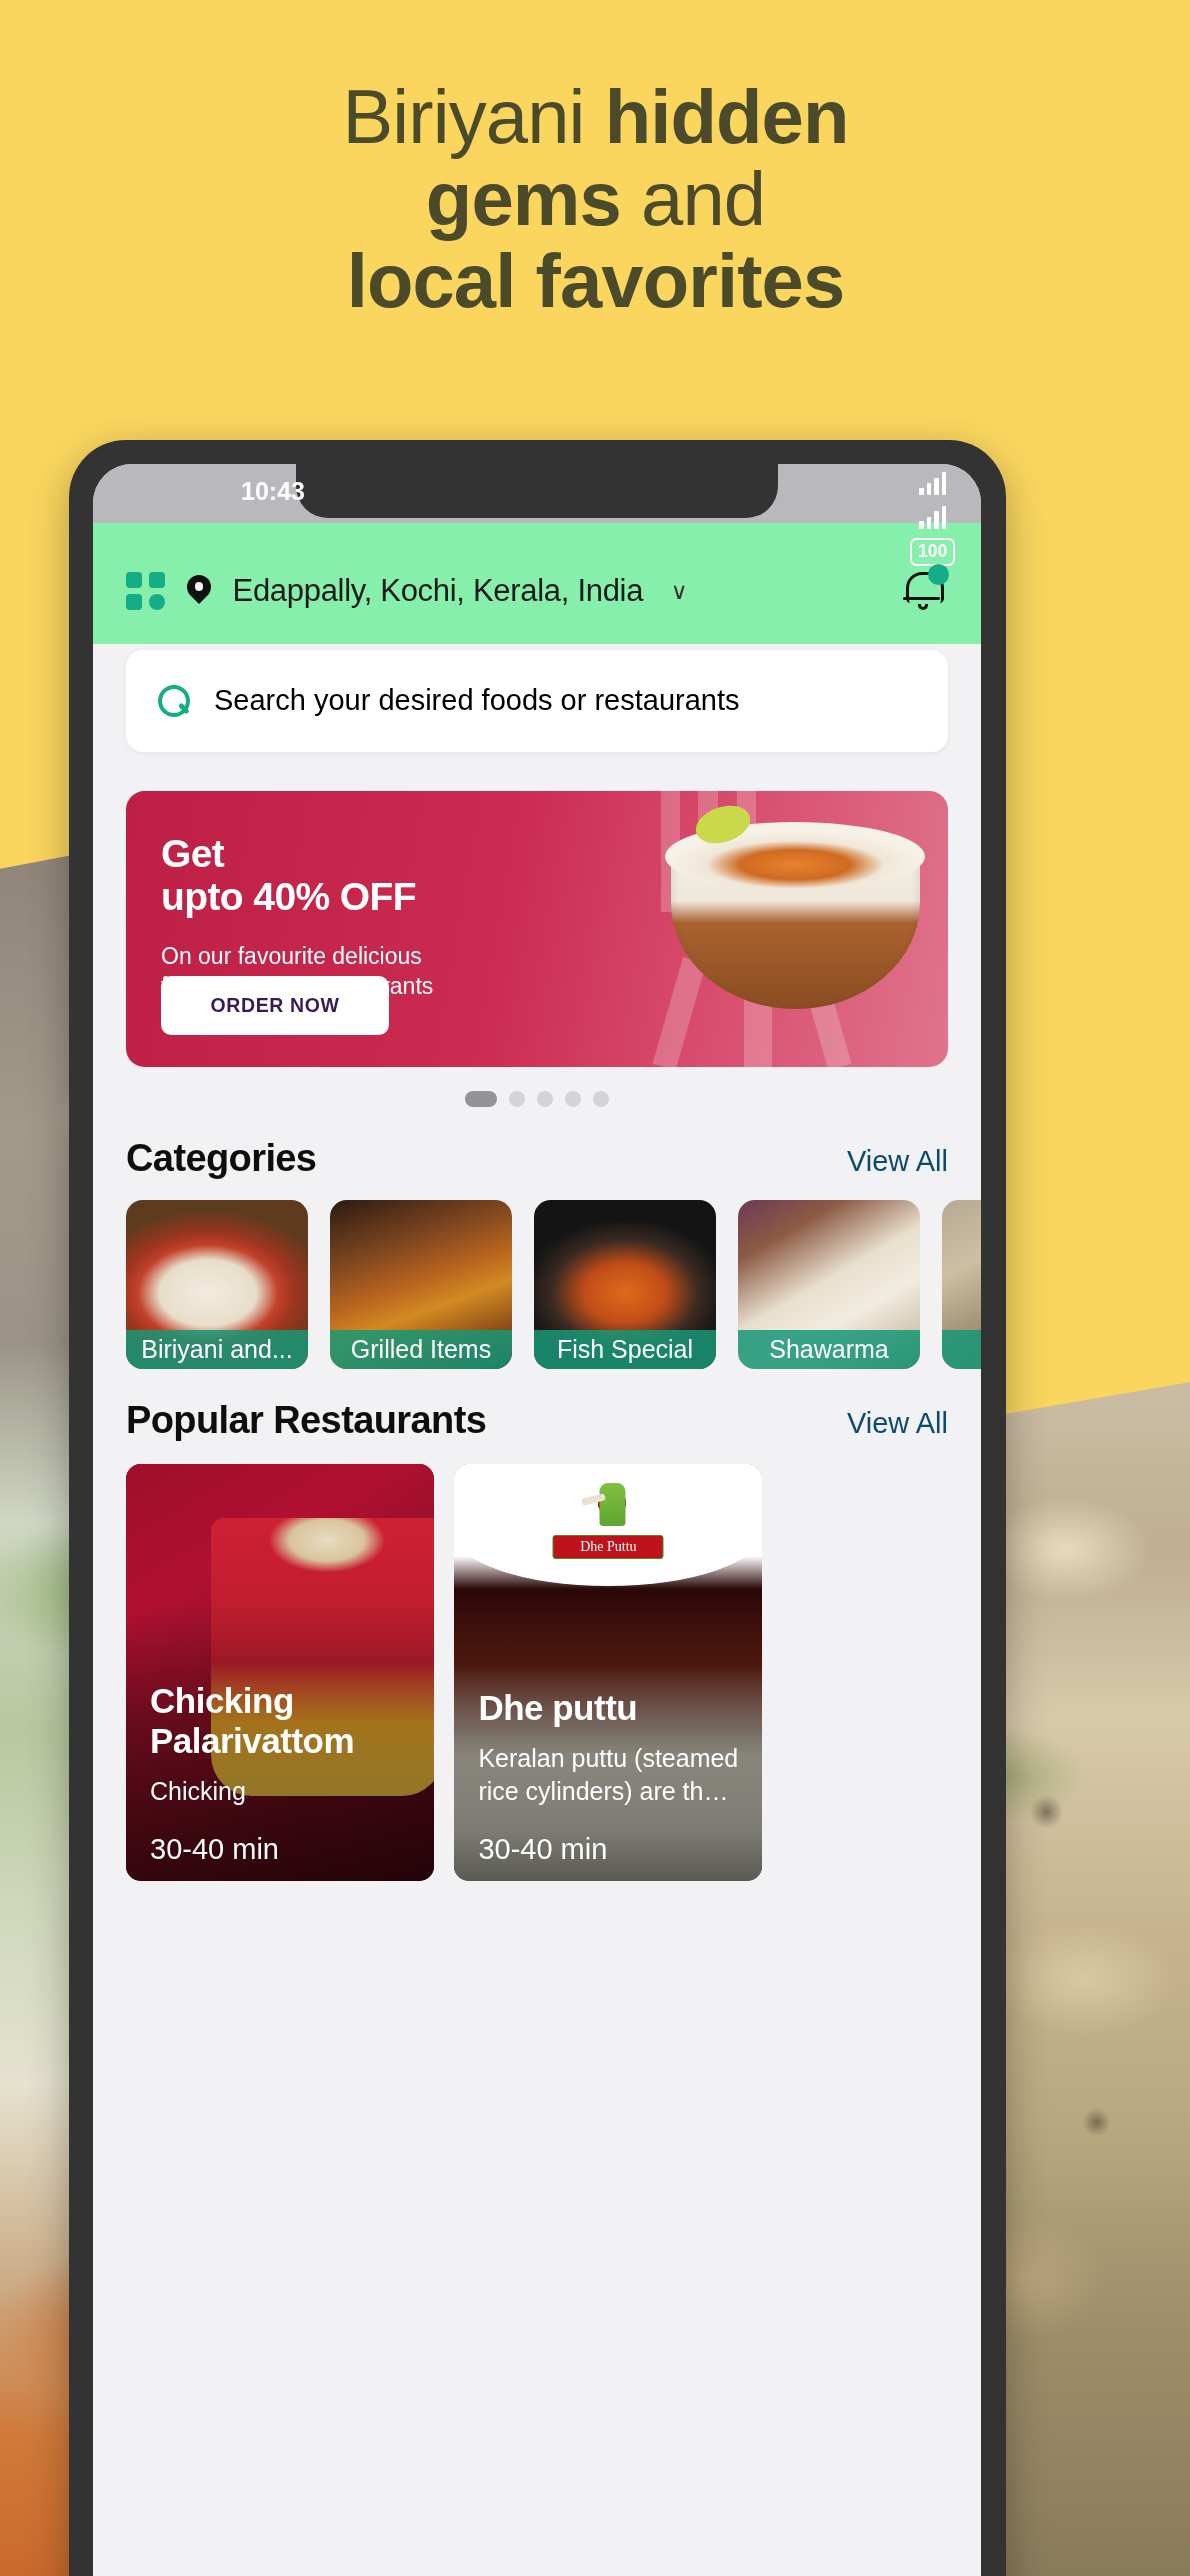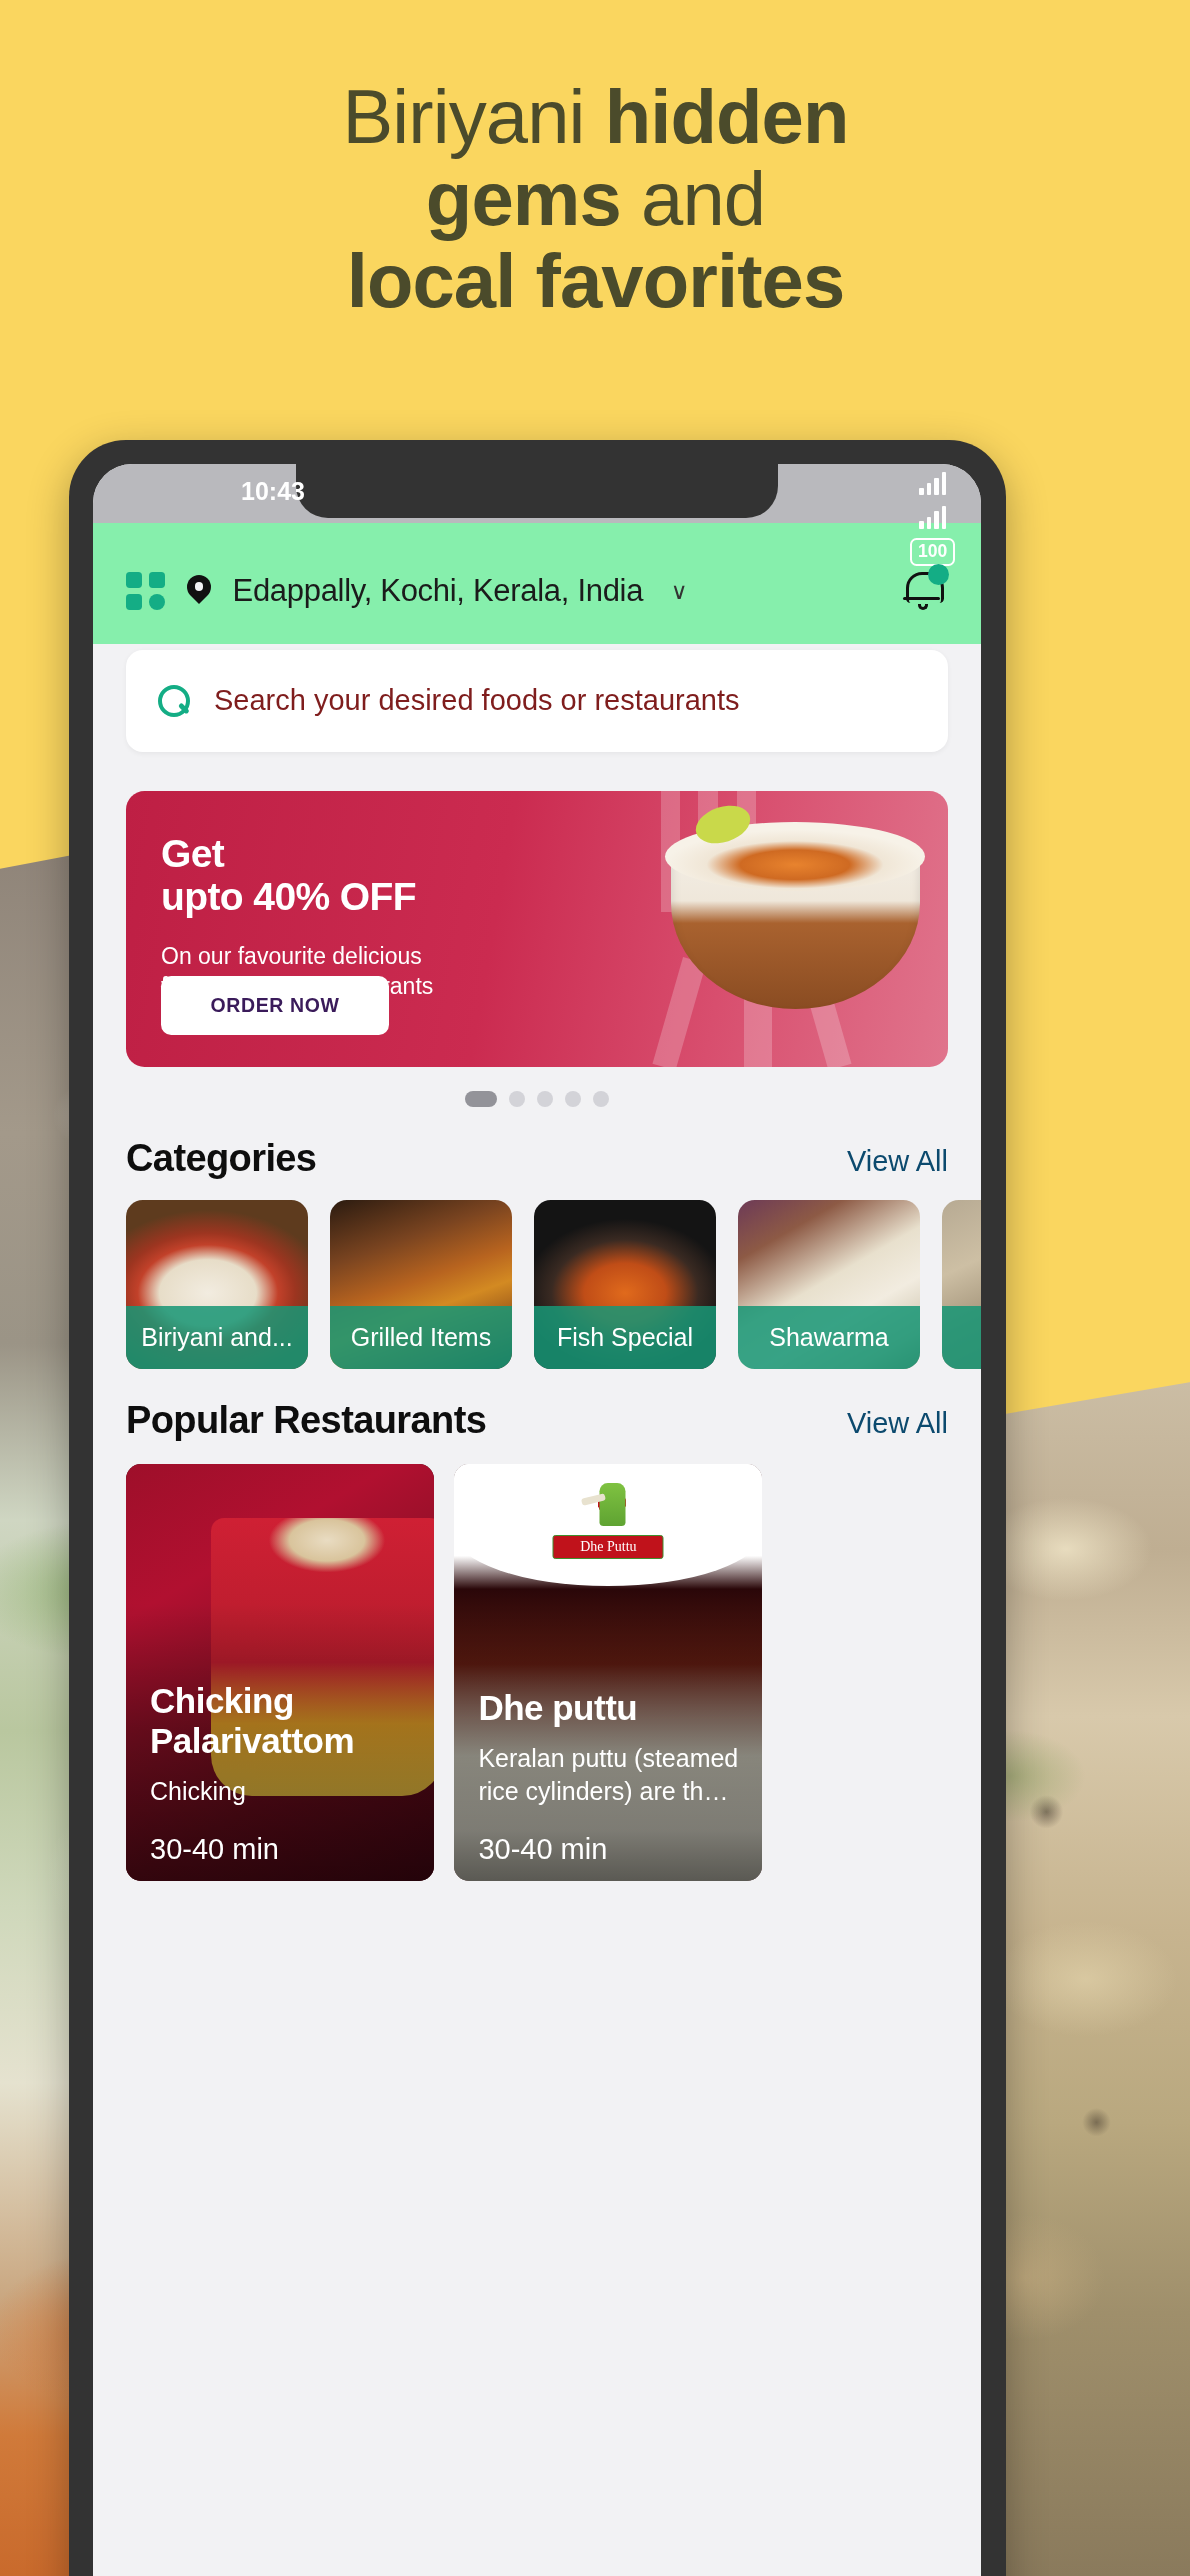--- a/index.html
+++ b/index.html
@@ -127,21 +127,21 @@
   .search{
     margin:5.6px 33px 0 33px; height:102px; background:#fff;
     border-radius:16.7px; display:flex; align-items:center; gap:24px;
     padding:0 32px; box-shadow:0 1.9px 5.6px rgba(0,0,0,.05);
   }
   .mag{ width:32px; height:32px; position:relative; flex:none;}
   .mag:before{ content:""; position:absolute; left:0; top:0; width:24px; height:24px;
     border:4.6px solid #14AD85; border-radius:50%; }
   .mag:after{ content:""; position:absolute; left:20.4px; top:21.3px; width:12px; height:4.6px;
     background:#14AD85; border-radius:2.8px; transform:rotate(45deg); }
-  .search-ph{ font-size:29px; color:#7f1d1d; }
+  .search-ph{ font-size:29px; color:#000000; }
 
   
   .banner{
     position:relative; margin:39px 33px 0 33px; height:276px;
     border-radius:18.5px; overflow:hidden;
     background:linear-gradient(100deg,#BE1F44 0%,#CB2B50 45%,#D84E6E 72%,#E0748C 100%);
   }
   .banner-rays{ position:absolute; right:0; top:0; width:315px; height:100%;}
   .banner-rays span{ position:absolute; background:rgba(255,255,255,.22); }
   .banner-rays span:nth-child(1){ left:28px; top:0; width:18.5px; height:121px; }
@@ -189,21 +189,21 @@
   .view-all{ font-size:29px; color:#0c4a6e; }
 
   
   .cats{ display:flex; gap:22px; padding-left:33px; }
   .cat{
     position:relative; flex:none; width:182px; height:169px;
     border-radius:16.7px; overflow:hidden;
   }
   .cat-img{ position:absolute; inset:0; }
   .cat-label{
-    position:absolute; left:0; right:0; bottom:0; height:63px;
+    position:absolute; left:0; right:0; bottom:0; height:39px;
     background:rgba(24,150,118,.86); color:#fff;
     font-size:25px; display:flex; align-items:center; justify-content:center;
     white-space:nowrap; overflow:hidden;
   }
   .c0{background:radial-gradient(ellipse 121px 83px at 45% 55%,#f2ece0 0%,#e7ddc8 40%,#c2412a 58%,#9d3520 72%,#5e3b1e 100%);}
   .c1{background:linear-gradient(160deg,#2b1b10 0%,#7a4420 28%,#b8641f 48%,#d38a22 62%,#8a4a18 82%,#2a180c 100%);}
   .c2{background:linear-gradient(150deg,#6d3a57 0%,#8d5a45 22%,#e8e0cd 48%,#f2ece0 66%,#cfc6b0 86%,#8d7f66 100%);}
   .c3{background:radial-gradient(ellipse 102px 74px at 50% 55%,#e06a1c 0%,#c04d17 40%,#3a2a22 72%,#141414 100%);}
   .c4{background:linear-gradient(155deg,#b7aa93 0%,#cdbfa4 30%,#a3947a 55%,#8d7f66 78%,#6e6150 100%);}
 

